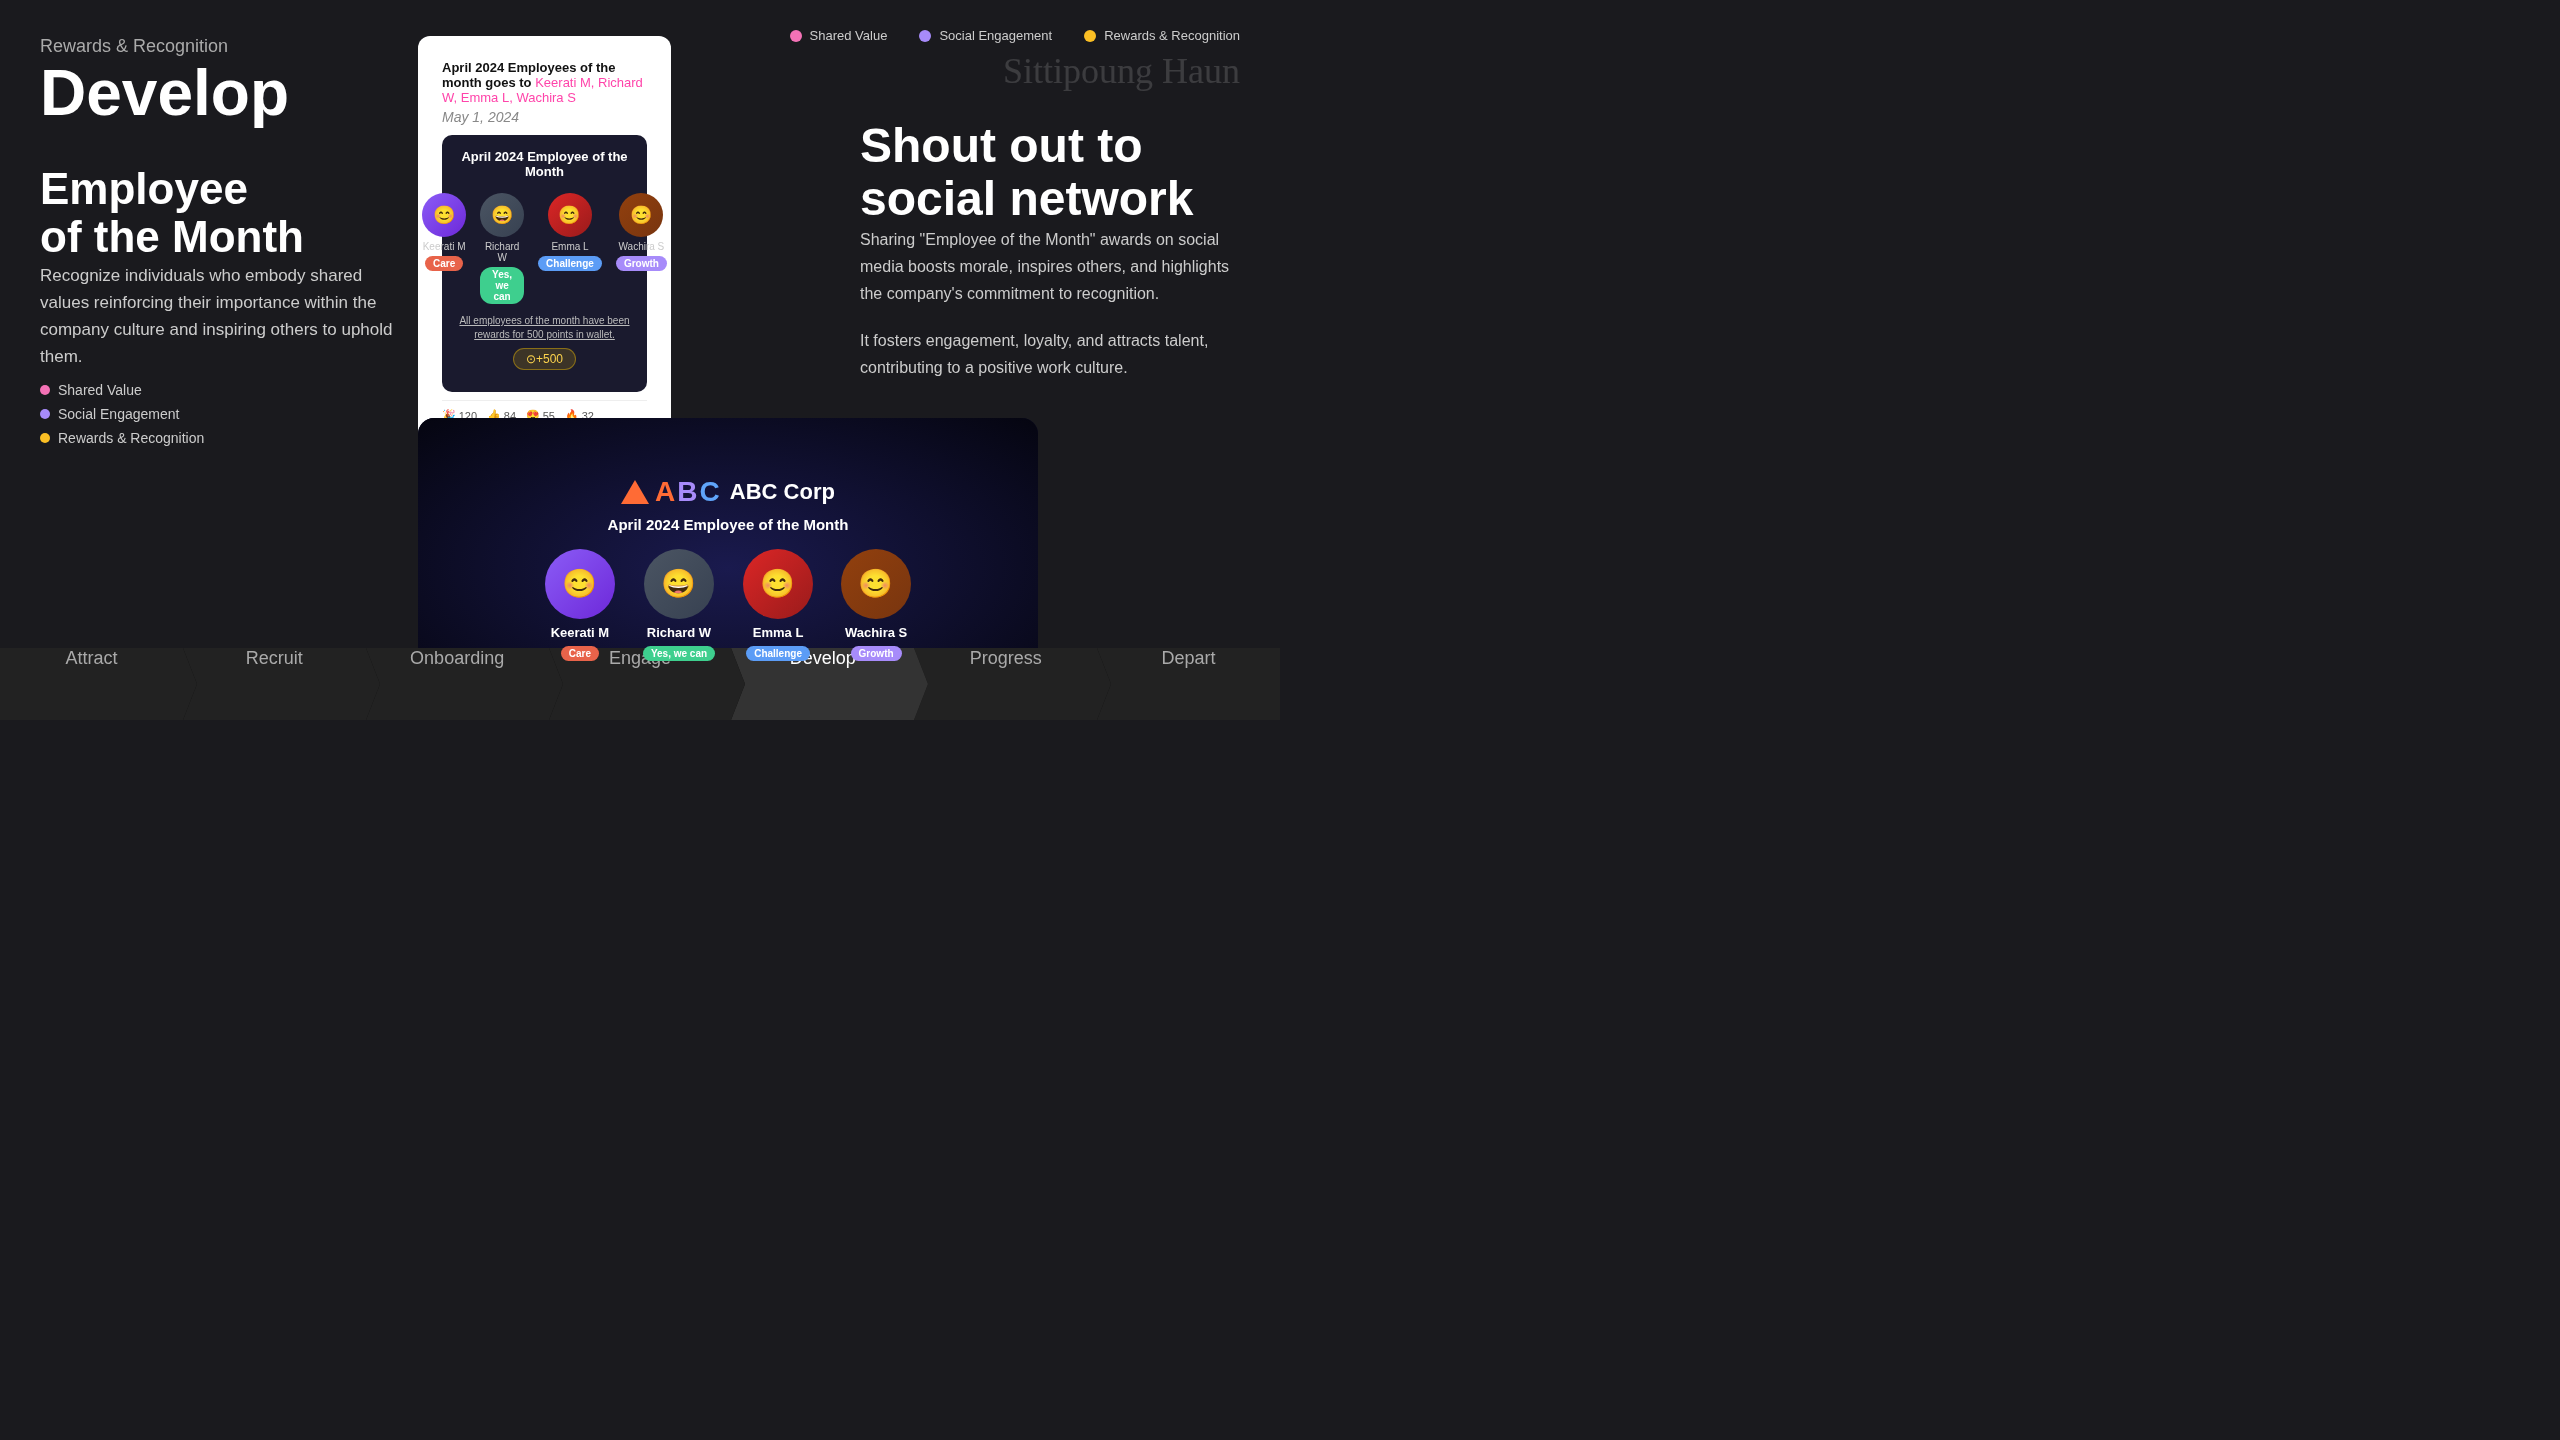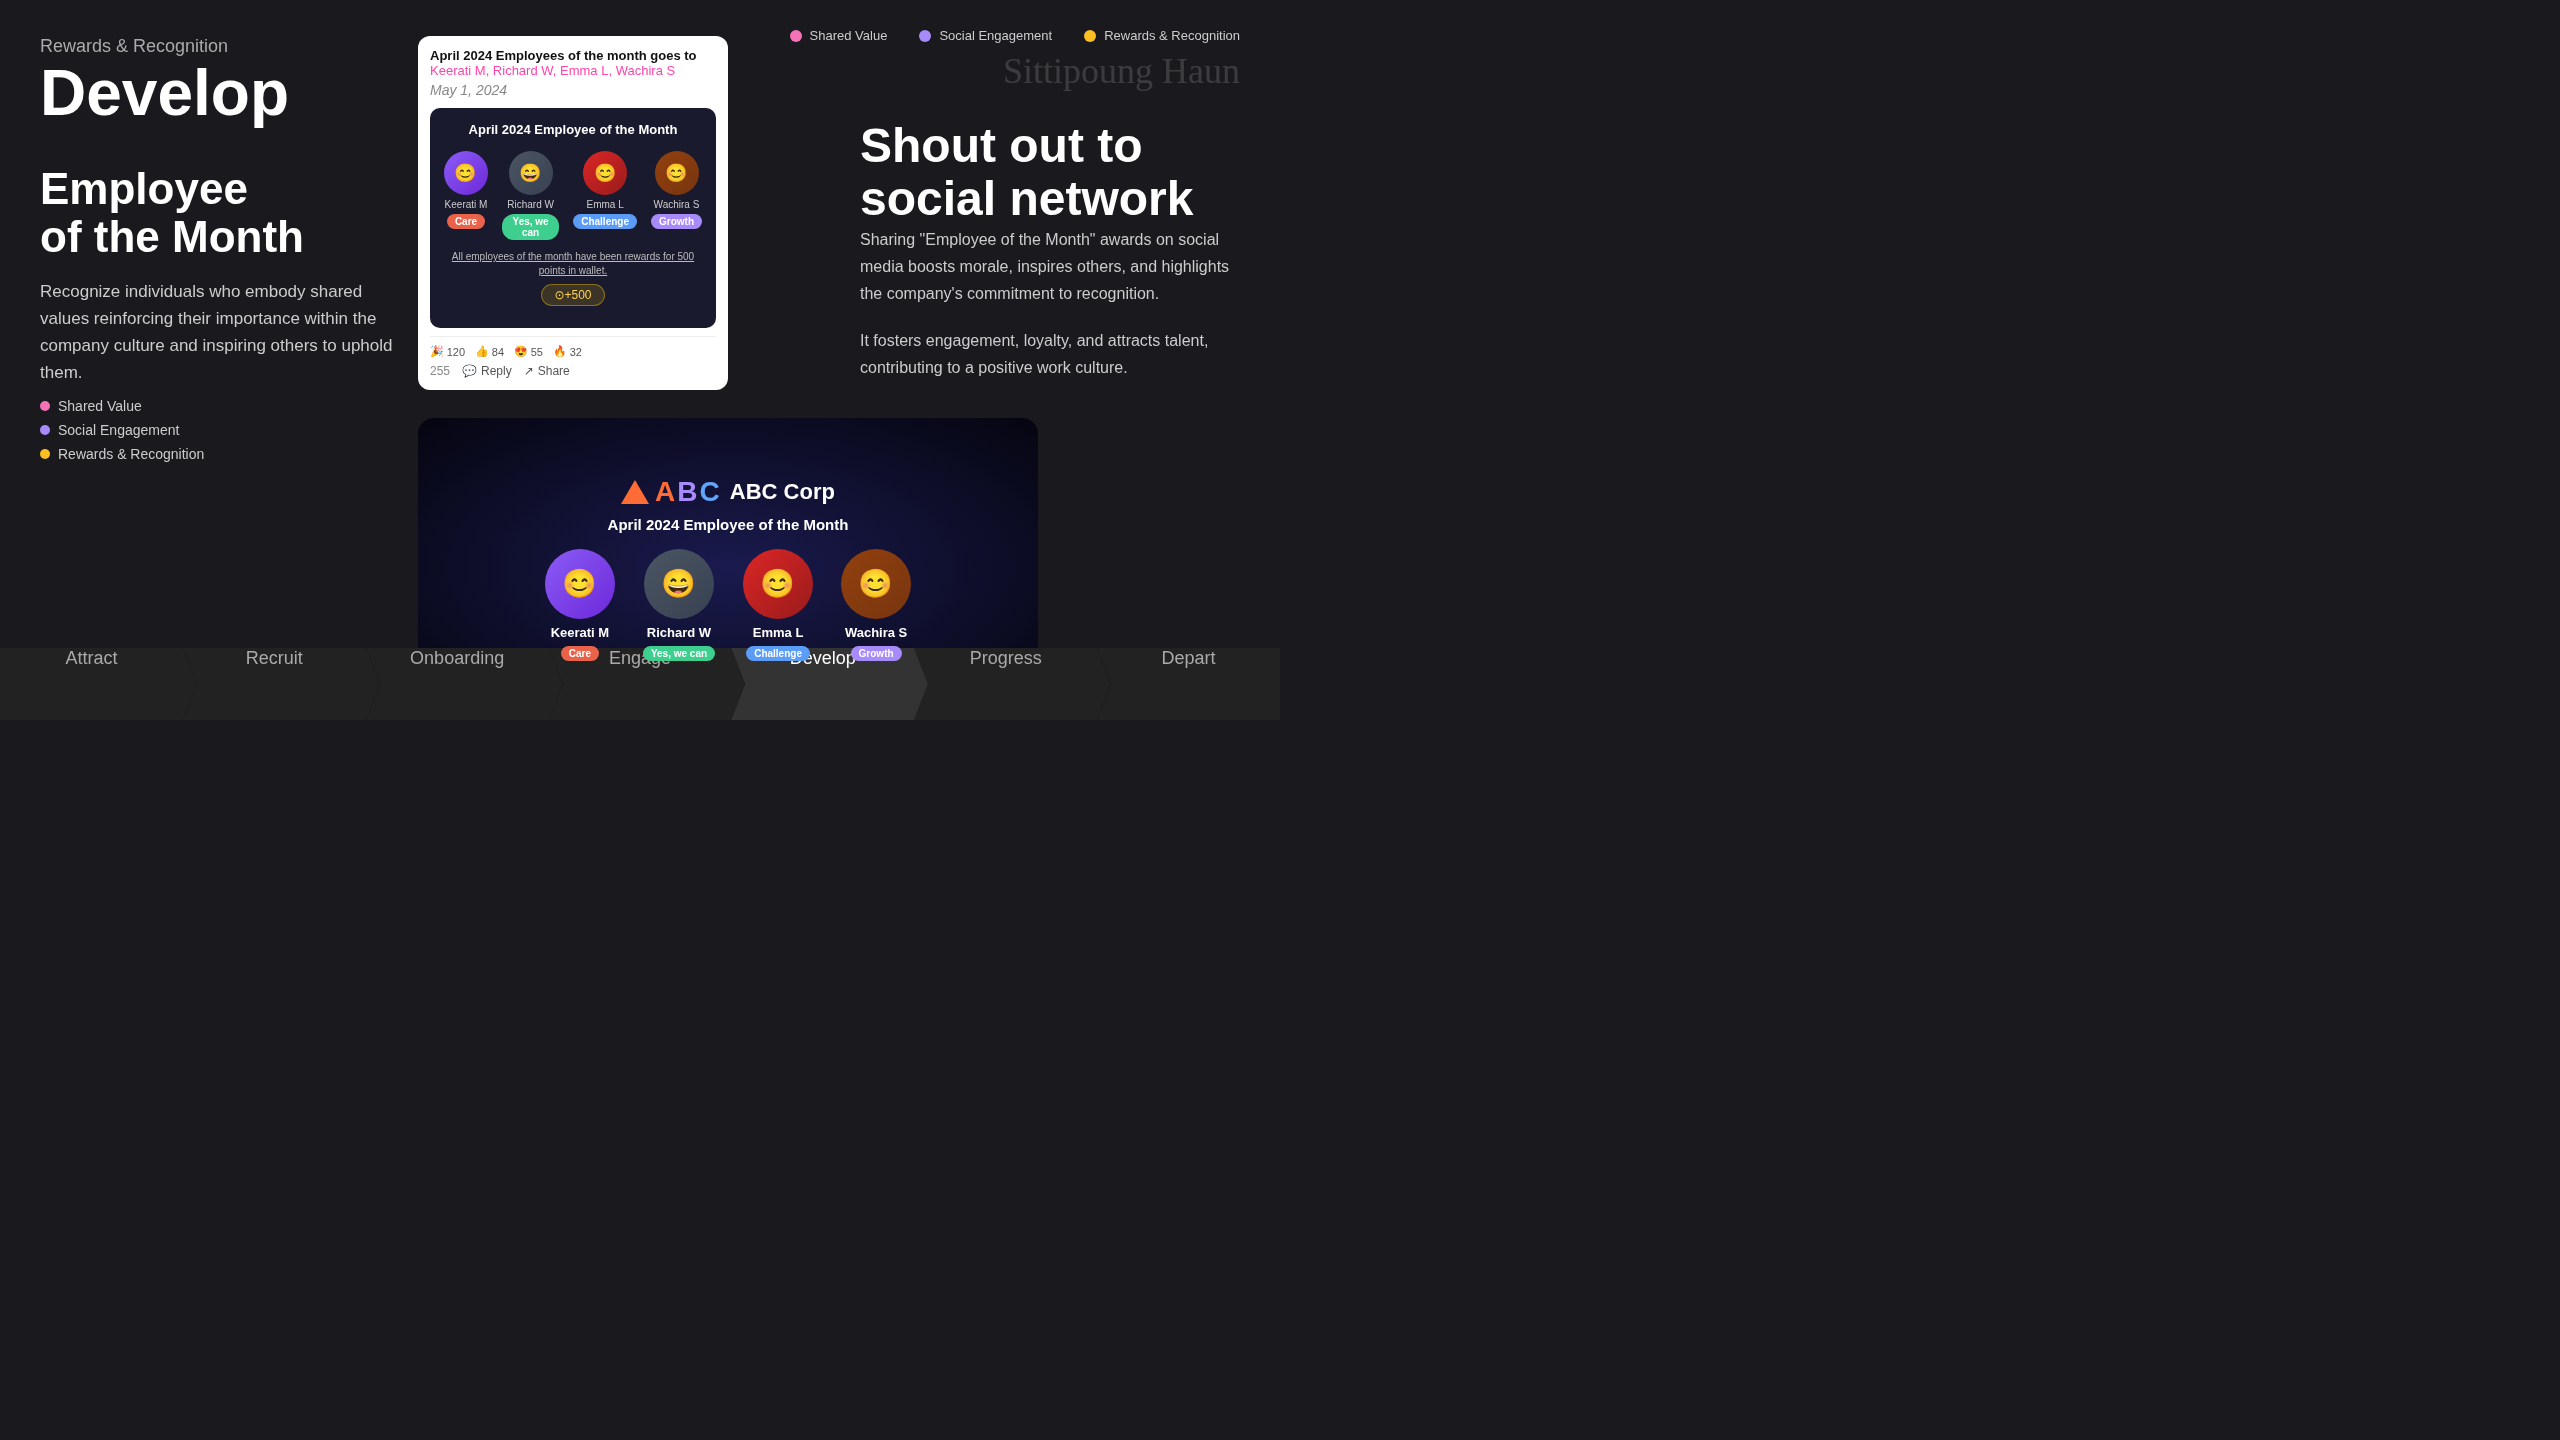--- a/index.html
+++ b/index.html
@@ -50,21 +50,20 @@
     .big-title {
       font-size: 64px;
       font-weight: 700;
       line-height: 1.0;
       margin-bottom: 40px;
     }
     .feature-title {
       font-size: 44px;
       font-weight: 700;
       line-height: 1.1;
-      margin-bottom: 16px;
     }
     .feature-desc {
       font-size: 17px;
       color: #ccc;
       line-height: 1.6;
       margin-bottom: 11px;
     }
     .legend-list {
       display: flex;
       flex-direction: column;
@@ -72,24 +71,24 @@
     }
     .legend-list .legend-item {
       font-size: 14px;
     }
 
     
     .center-card {
       position: absolute;
       left: 418px;
       top: 36px;
-      width: 310px;
+      width: 253px;
       background: white;
       border-radius: 12px;
-      padding: 12px;
+      padding: 24px;
       color: #111;
     }
     .card-header {
       font-size: 13px;
       margin-bottom: 4px;
     }
     .card-header .names {
       color: #f4a;
     }
     .card-date {

